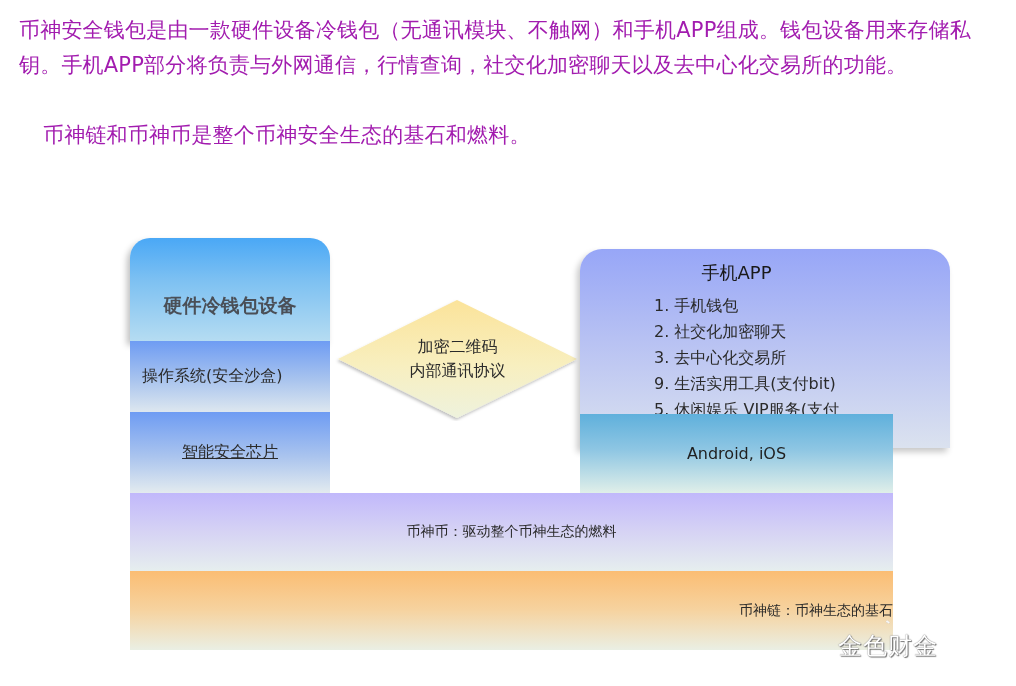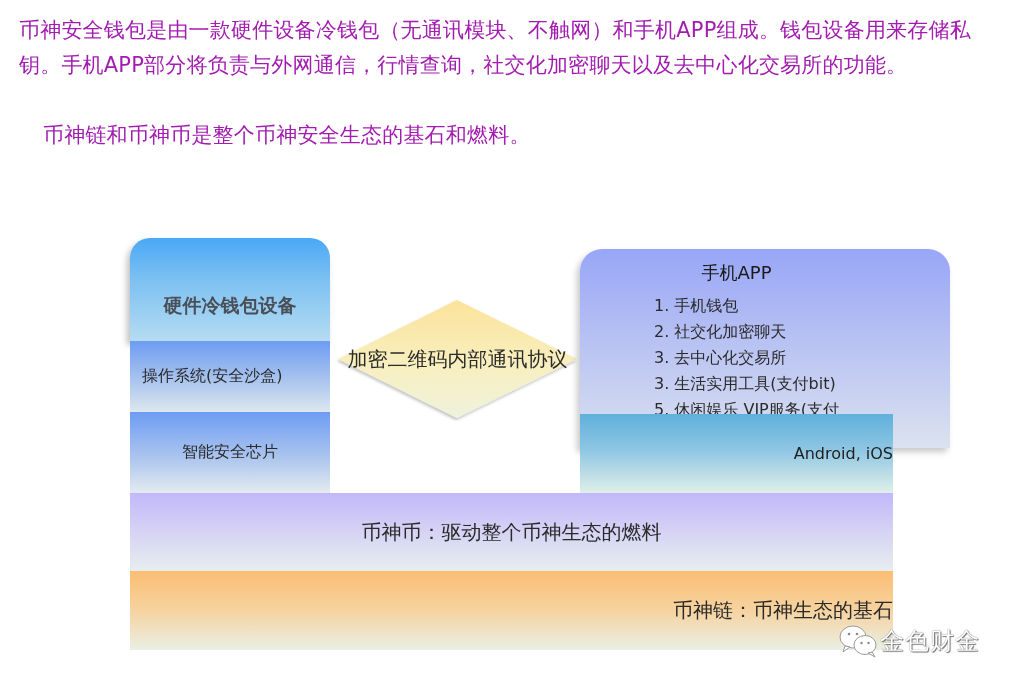--- a/index.html
+++ b/index.html
@@ -79,42 +79,43 @@
       width: 200px;
       height: 81px;
       background: linear-gradient(to bottom, #6e9cf3 0%, #aac4ee 55%, #e3ebef 100%);
       display: flex;
       align-items: center;
       justify-content: center;
     }
     .hw-chip-label {
       font-size: 16px;
       color: #2a2a2a;
+      text-decoration: underline;
     }
 
     
     .diamond {
       position: absolute;
       left: 335px;
       top: 297px;
       width: 245px;
       height: 124px;
     }
     .diamond svg { position: absolute; left: 0; top: 0; }
     .diamond-text {
       position: absolute;
       left: 0;
       top: 0;
       width: 245px;
       height: 124px;
       display: flex;
-      flex-direction: row;
-      align-items: center;
-      justify-content: center;
-      font-size: 20px;
+      flex-direction: column;
+      align-items: center;
+      justify-content: center;
+      font-size: 16px;
       line-height: 24px;
       color: #2a2a2a;
     }
 
     
     .app-top {
       position: absolute;
       left: 580px;
       top: 215px;
       width: 370px;
@@ -148,21 +149,21 @@
     .app-list li { margin: 0; padding: 0; }
     .app-os {
       position: absolute;
       left: 580px;
       top: 414px;
       width: 313px;
       height: 79px;
       background: linear-gradient(to bottom, #5fb0dc 0%, #8ec6e3 45%, #e0efe9 100%);
       display: flex;
       align-items: center;
-      justify-content: flex-end;
+      justify-content: center;
     }
     .app-os-label {
       font-size: 16px;
       color: #1f1f1f;
     }
 
     
     .coin-layer {
       position: absolute;
       left: 130px;
@@ -179,32 +180,34 @@
       left: 130px;
       top: 571px;
       width: 763px;
       height: 79px;
       background: linear-gradient(to bottom, #fbbd73 0%, #f6d3a0 50%, #eaefe4 100%);
       display: flex;
       align-items: center;
       justify-content: flex-end;
     }
     .layer-label {
-      font-size: 20px;
+      font-size: 14px;
       color: #2a2a2a;
     }
 
     
     .watermark {
       position: absolute;
       left: 838px;
       top: 620px;
       height: 42px;
       display: flex;
       align-items: center;
+      gap: 6px;
+      flex-direction: column;
     }
     .watermark-text {
       font-size: 24px;
       color: #ffffff;
       letter-spacing: 1px;
       text-shadow: 0 0 1px #555, 1px 1px 1px #777;
     }
   </style>
 </head>
 <body>
@@ -245,21 +248,21 @@
       <span>内部通讯协议</span>
     </div>
   </div>
 
   <div class="app-top">
     <div class="app-title">手机APP</div>
     <ul class="app-list">
       <li>1. 手机钱包</li>
       <li>2. 社交化加密聊天</li>
       <li>3. 去中心化交易所</li>
-      <li>3. 生活实用工具(支付bit)</li>
+      <li>9. 生活实用工具(支付bit)</li>
       <li>5. 休闲娱乐 VIP服务(支付bit)</li>
     </ul>
   </div>
   <div class="app-os">
     <span class="app-os-label">Android, iOS</span>
   </div>
 
   <div class="coin-layer">
     <span class="layer-label">币神币：驱动整个币神生态的燃料</span>
   </div>

